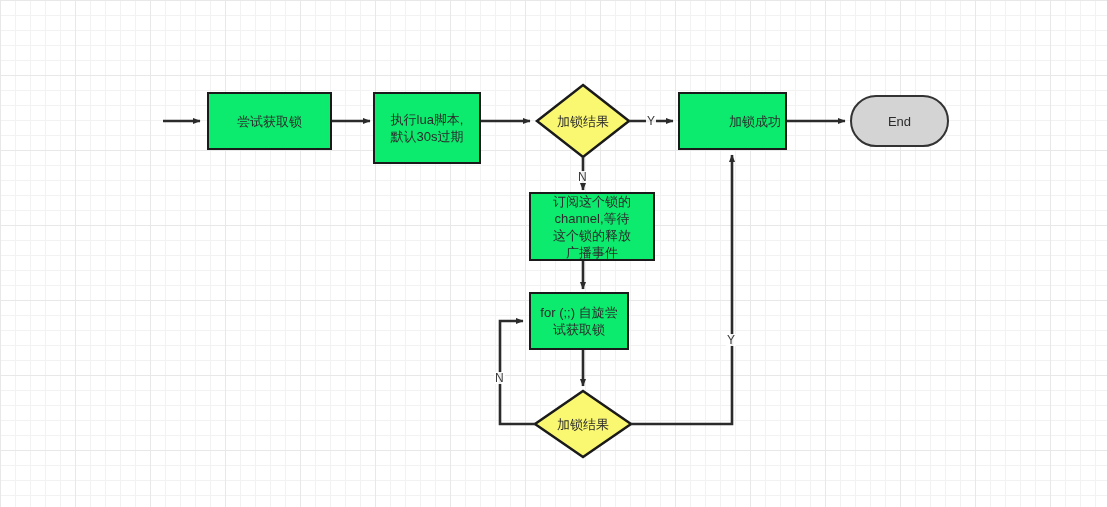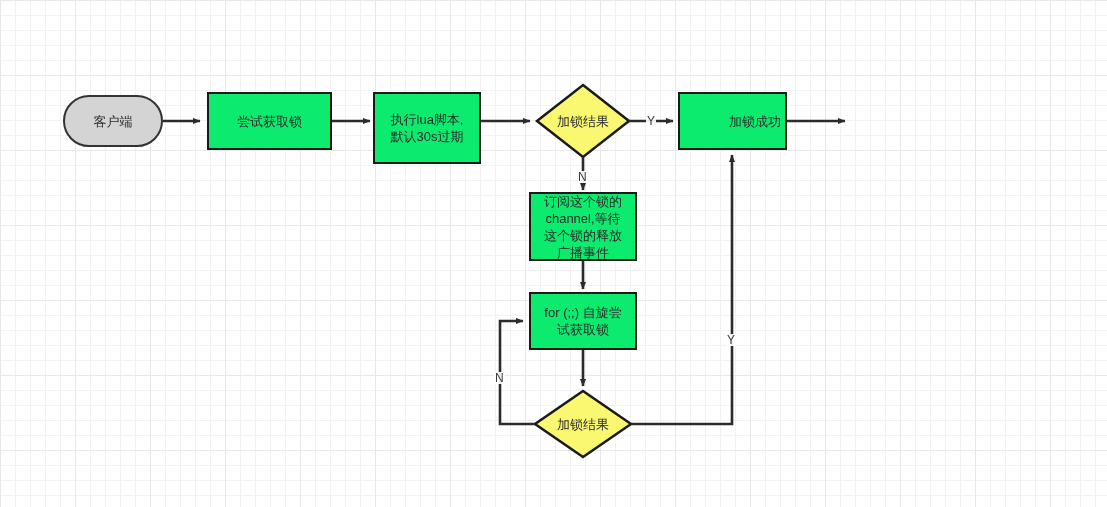--- a/index.html
+++ b/index.html
@@ -108,50 +108,50 @@
       <path d="M583,261 L583,289" marker-end="url(#arrow)"></path>
 
       <path d="M583,350 L583,386" marker-end="url(#arrow)"></path>
 
       <path d="M535,424 L500,424 L500,321 L523,321" marker-end="url(#arrow)"></path>
 
       <path d="M631,424 L732,424 L732,155" marker-end="url(#arrow)"></path>
     </g>
   </svg>
 
-  <div class="node node-terminal" style="left:63px; top:95px; width:100px; height:52px;">
-    <span>客户端</span>
-  </div>
 
   <div class="node node-process" style="left:207px; top:92px; width:125px; height:58px;">
     <span>尝试获取锁</span>
   </div>
 
   <div class="node node-process ml" style="left:373px; top:92px; width:108px; height:72px;">
     <span class="ml">执行lua脚本,
 默认30s过期</span>
   </div>
 
   <div class="node node-decision" style="left:537px; top:85px; width:92px; height:72px;">
     <span class="diamond-label">加锁结果</span>
   </div>
 
   <div class="node node-process" style="left:678px; top:92px; width:109px; height:58px;padding-left:45px;">
     <span>加锁成功</span>
   </div>
 
+  <div class="node node-terminal" style="left:850px; top:95px; width:99px; height:52px;">
+    <span>End</span>
+  </div>
 
-  <div class="node node-process" style="left:529px; top:192px; width:108px; height:69px;">
+  <div class="node node-process" style="left:529px; top:192px; width:126px; height:69px;">
     <span class="ml">订阅这个锁的
 channel,等待
 这个锁的释放
 广播事件</span>
   </div>
 
-  <div class="node node-process" style="left:529px; top:292px; width:108px; height:58px;">
+  <div class="node node-process" style="left:529px; top:292px; width:100px; height:58px;">
     <span class="ml">for (;;) 自旋尝
 试获取锁</span>
   </div>
 
   <div class="node node-decision" style="left:535px; top:391px; width:96px; height:66px;">
     <span class="diamond-label">加锁结果</span>
   </div>
 
   <div class="edge-label" style="left:646px; top:115px;">Y</div>
 

